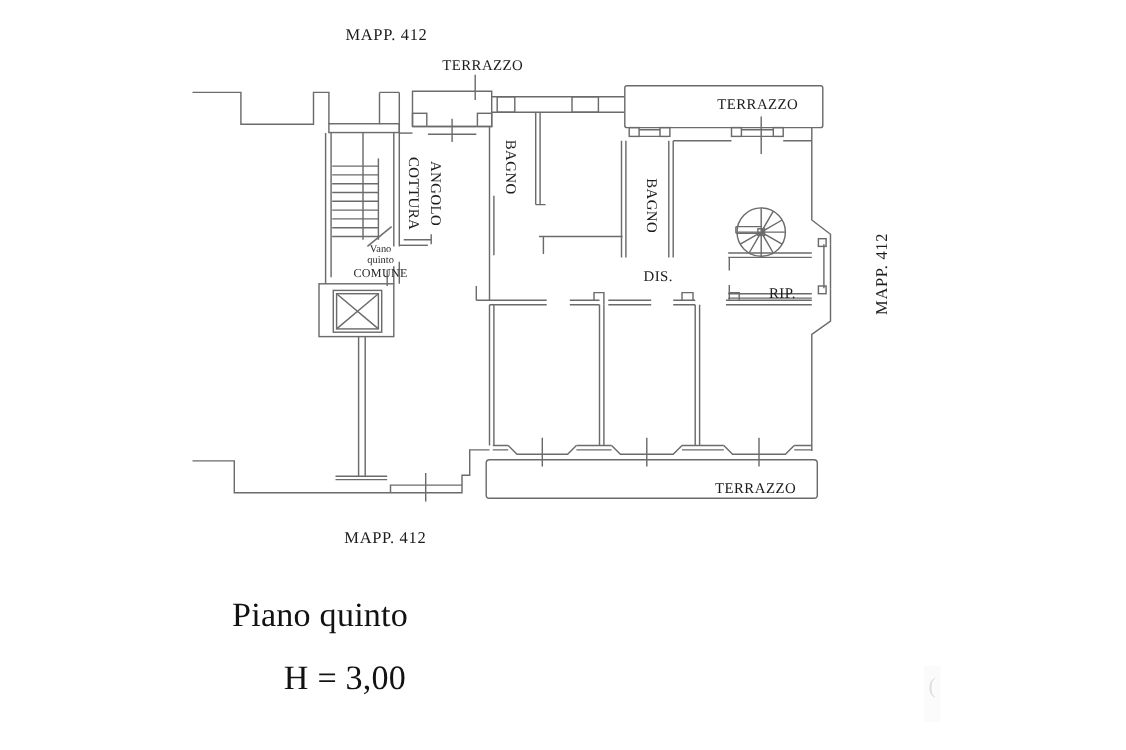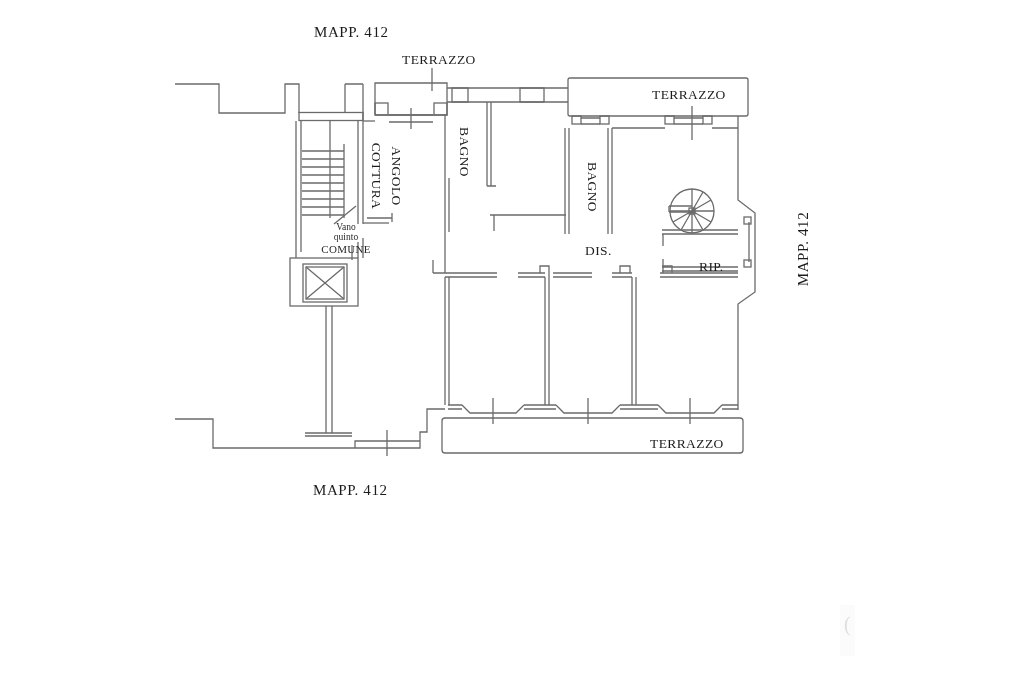--- a/index.html
+++ b/index.html
@@ -175,16 +175,18 @@
   <div class="lbl" style="left:699px;top:247px;margin-top:12px;">RIP.</div>
 
   <div class="lbl" style="left:650px;top:436px;">TERRAZZO</div>
 
   <div class="lbl-big" style="left:313px;top:482px;">MAPP. 412</div>
 
   <div class="center-anchor" style="left:803px;top:249px;">
     <div class="vtext lbl-big rot-ccw">MAPP. 412</div>
   </div>
 
+  <div class="caption" style="left:211px;top:541px;">Piano quinto</div>
+  <div class="caption" style="left:258px;top:598px;">H = 3,00</div>
 
   <div class="artifact" style="left:840px;top:605px;">(</div>
 
 </div>
 
 </body></html>

